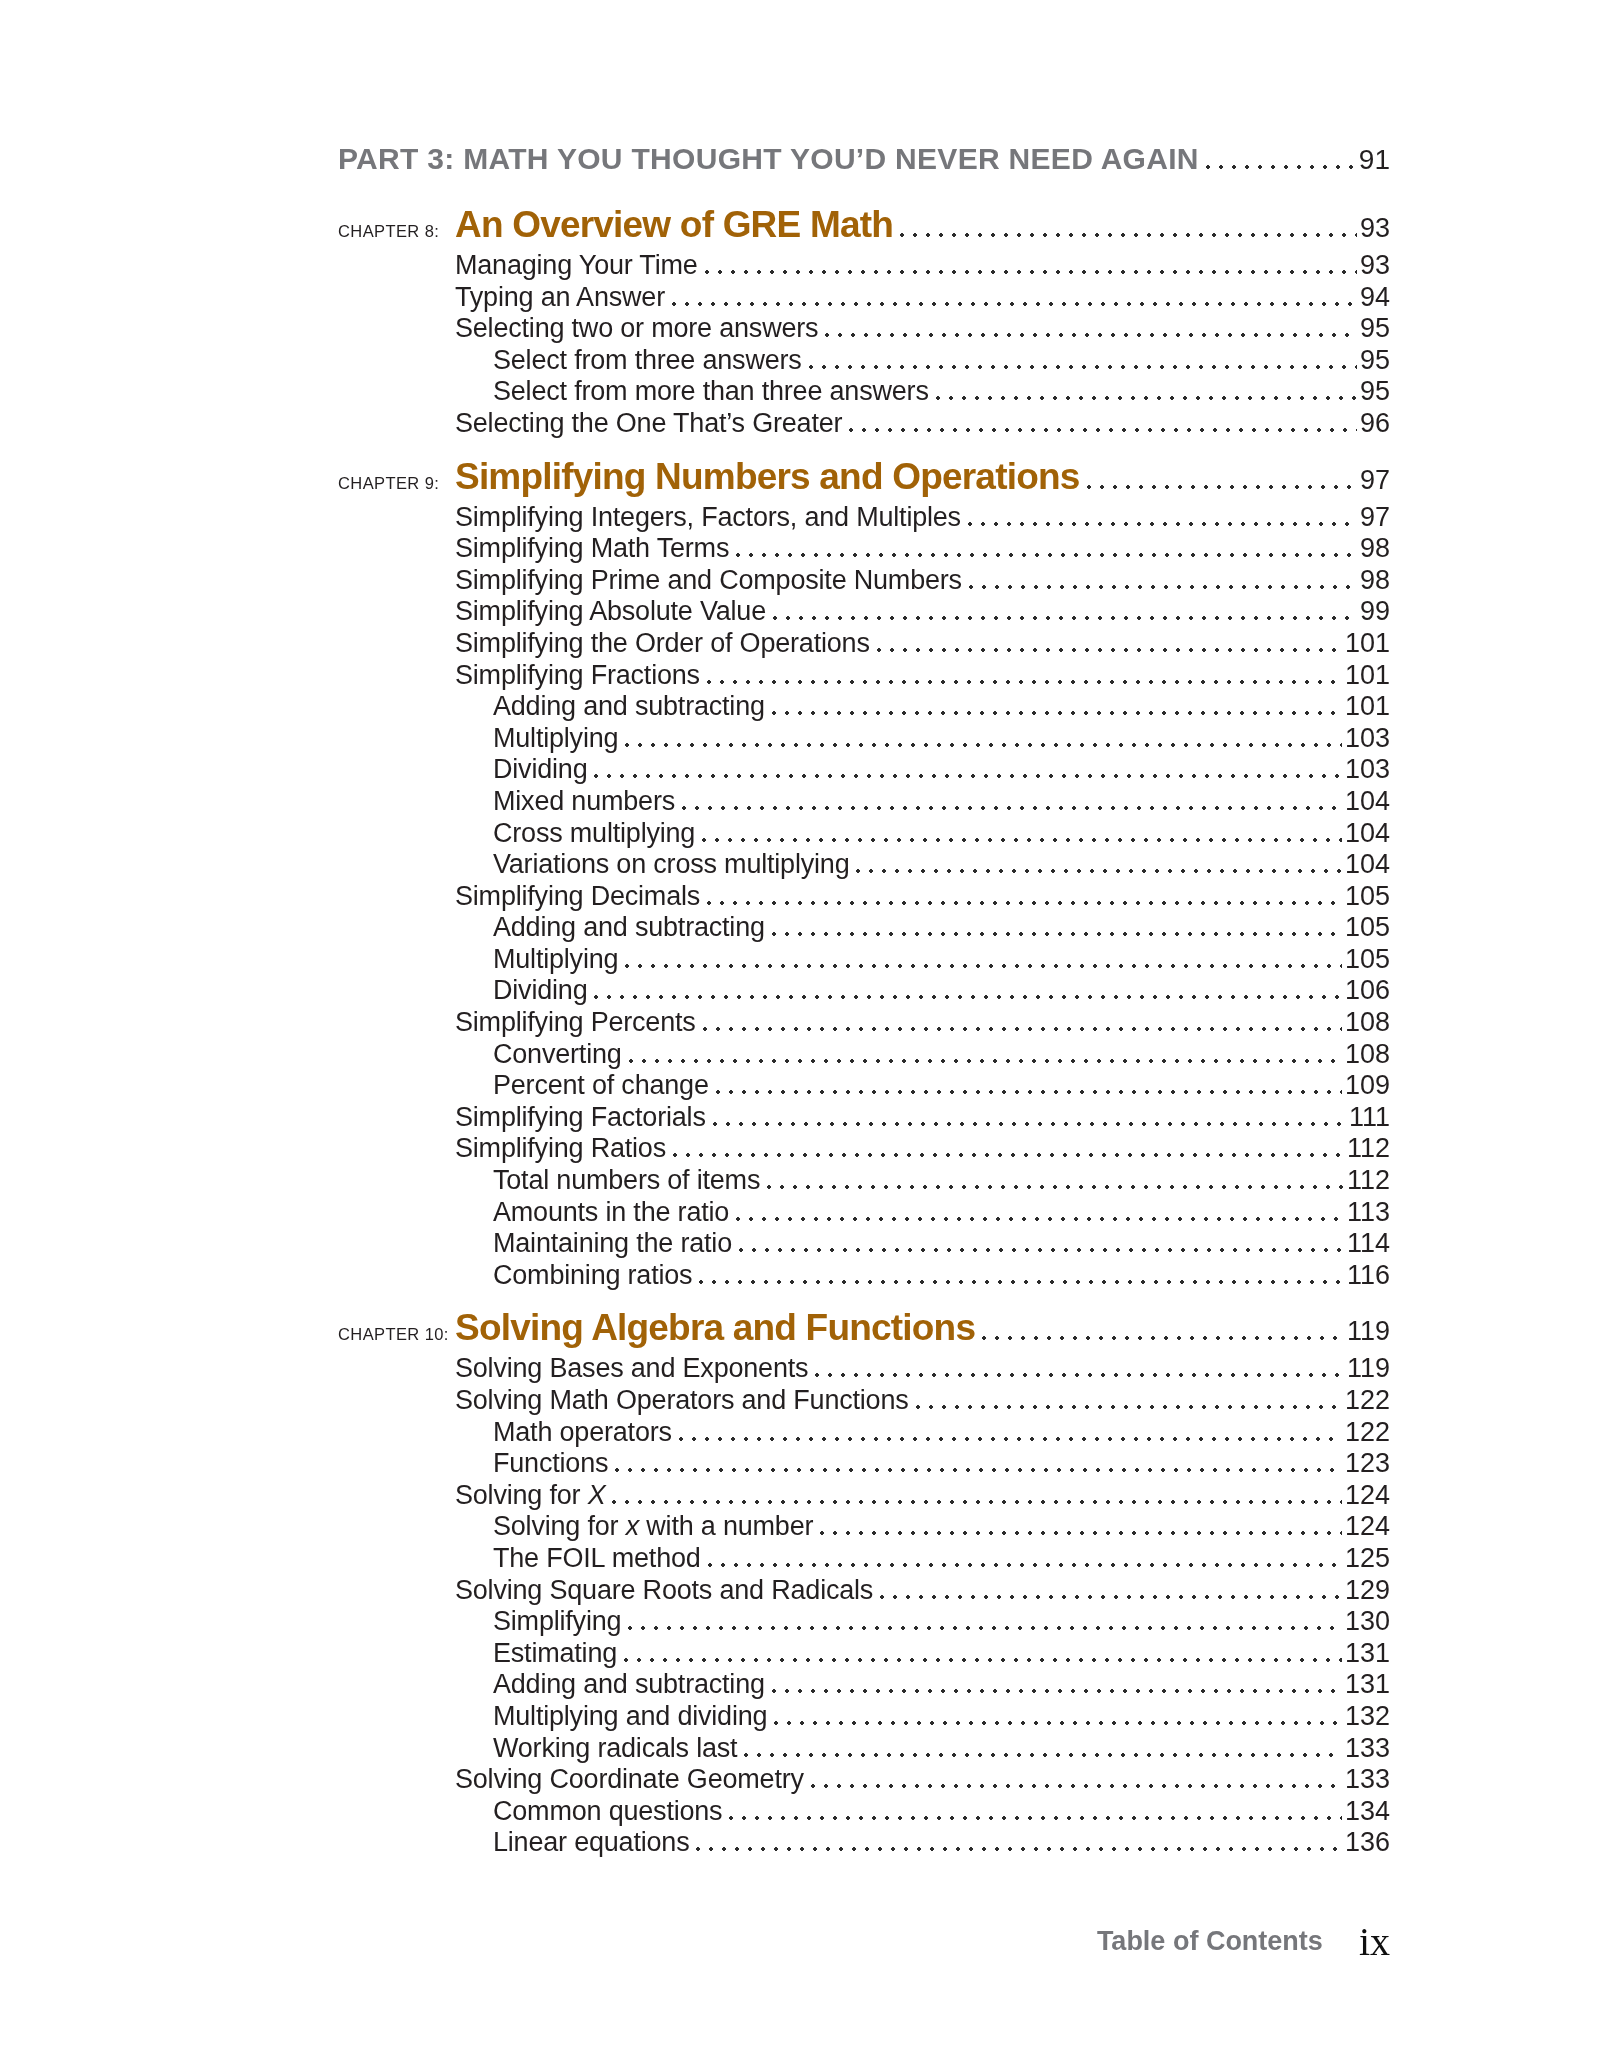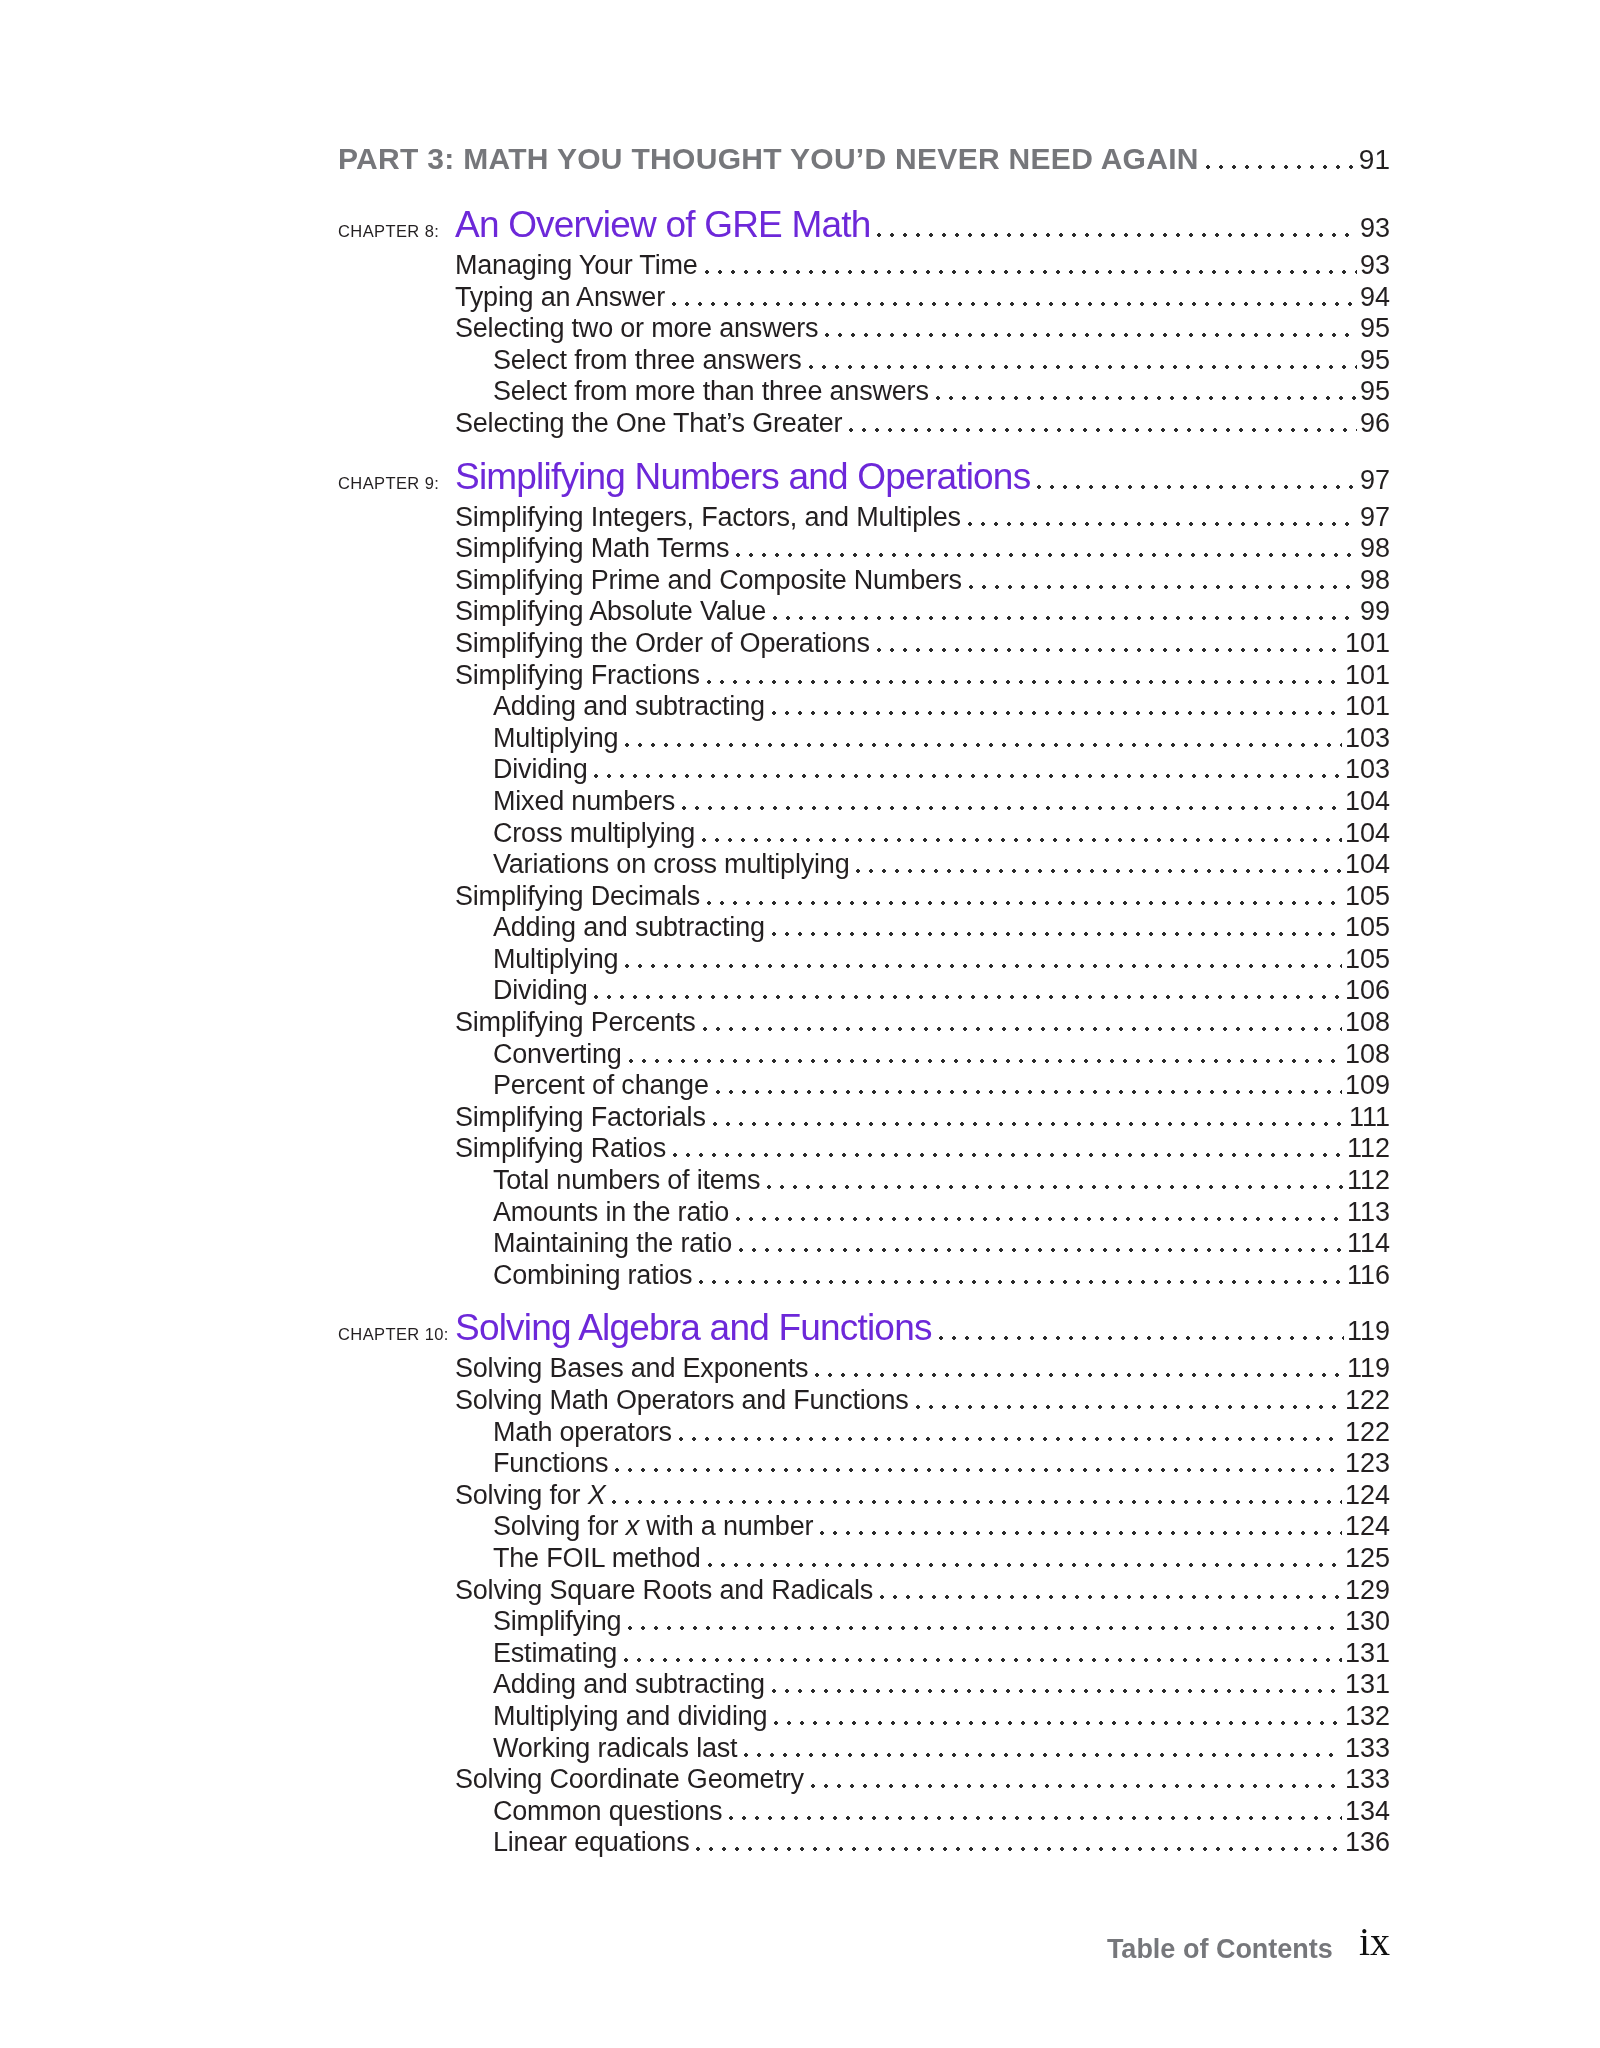--- a/index.html
+++ b/index.html
@@ -62,22 +62,22 @@
   .chapter-label {
     flex: 0 0 117px;
     font-size: 16.5px;
     font-weight: 400;
     color: #231f20;
     letter-spacing: 0.4px;
     white-space: nowrap;
   }
   .chapter-title {
     font-size: 37px;
-    font-weight: 400;
-    color: #6d28d9;
+    font-weight: 700;
+    color: #a16207;
     letter-spacing: -0.8px;
     white-space: nowrap;
   }
   .chapter-page, .entry-page {
     font-size: 27px;
     color: #231f20;
   }
   
   .entry {
     height: 31.6px;
@@ -92,22 +92,22 @@
   }
   .entry-label i {
     font-style: italic;
   }
   
   .footer {
     position: absolute;
     top: 1918px;
     right: 210px;
     display: flex;
-    align-items: flex-end;
-    gap: 26px;
+    align-items: center;
+    gap: 36px;
   }
   .footer-label {
     font-size: 27px;
     font-weight: 700;
     color: #76777b;
   }
   .footer-page {
     font-family: "Liberation Serif", serif;
     font-size: 40px;
     color: #0f0f0f;

